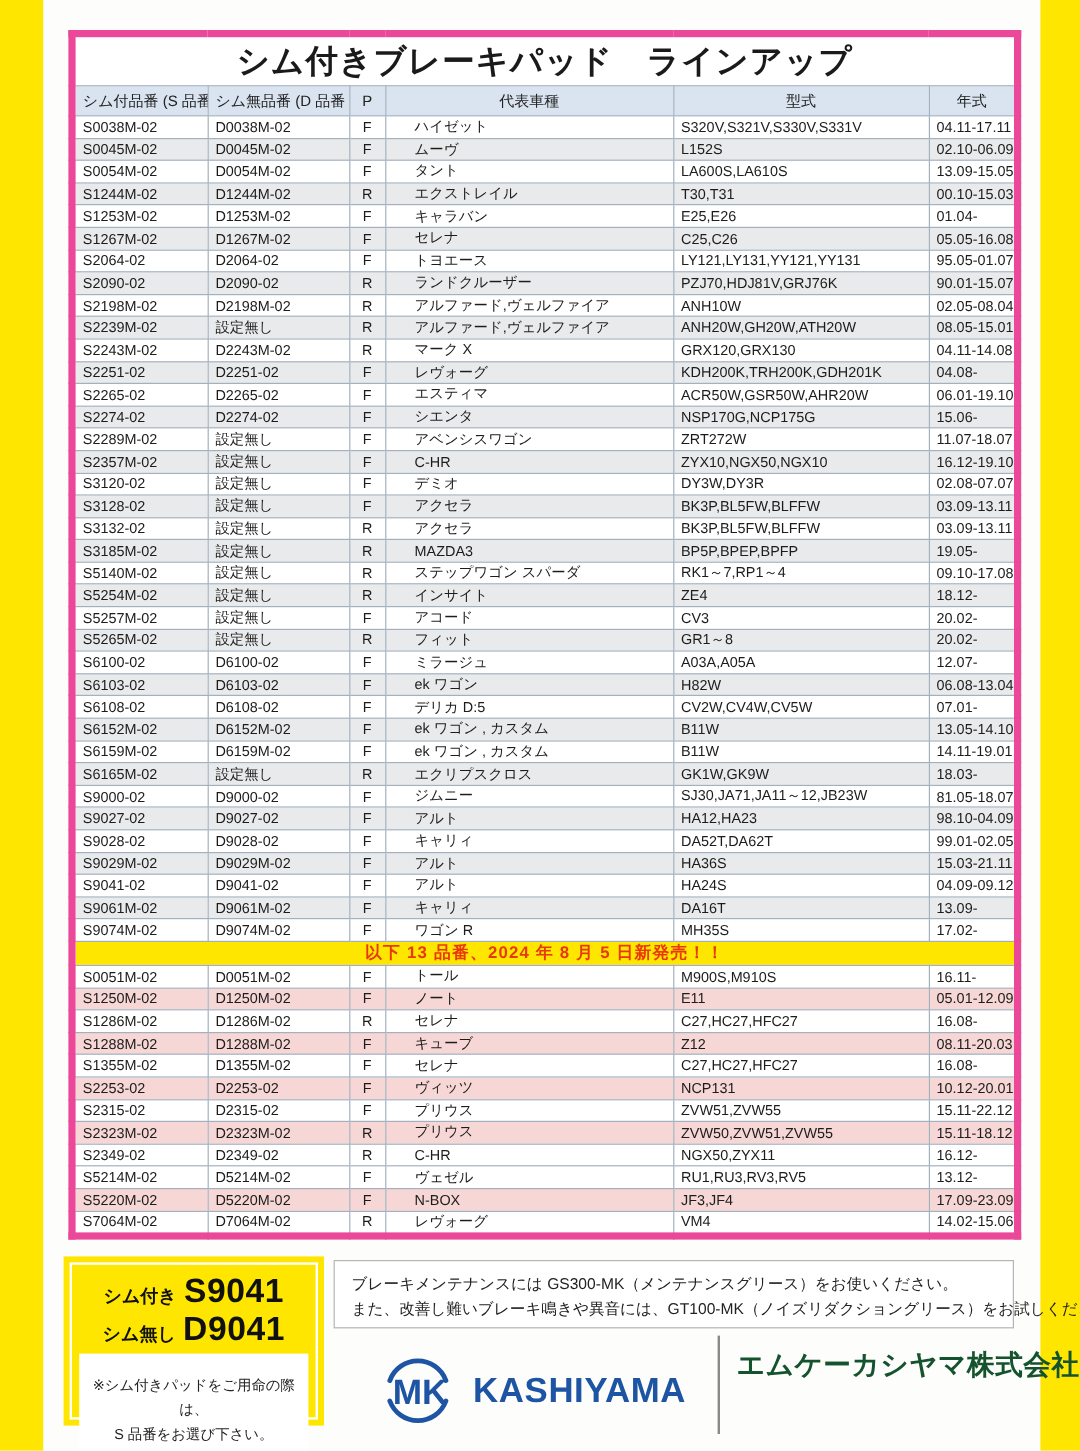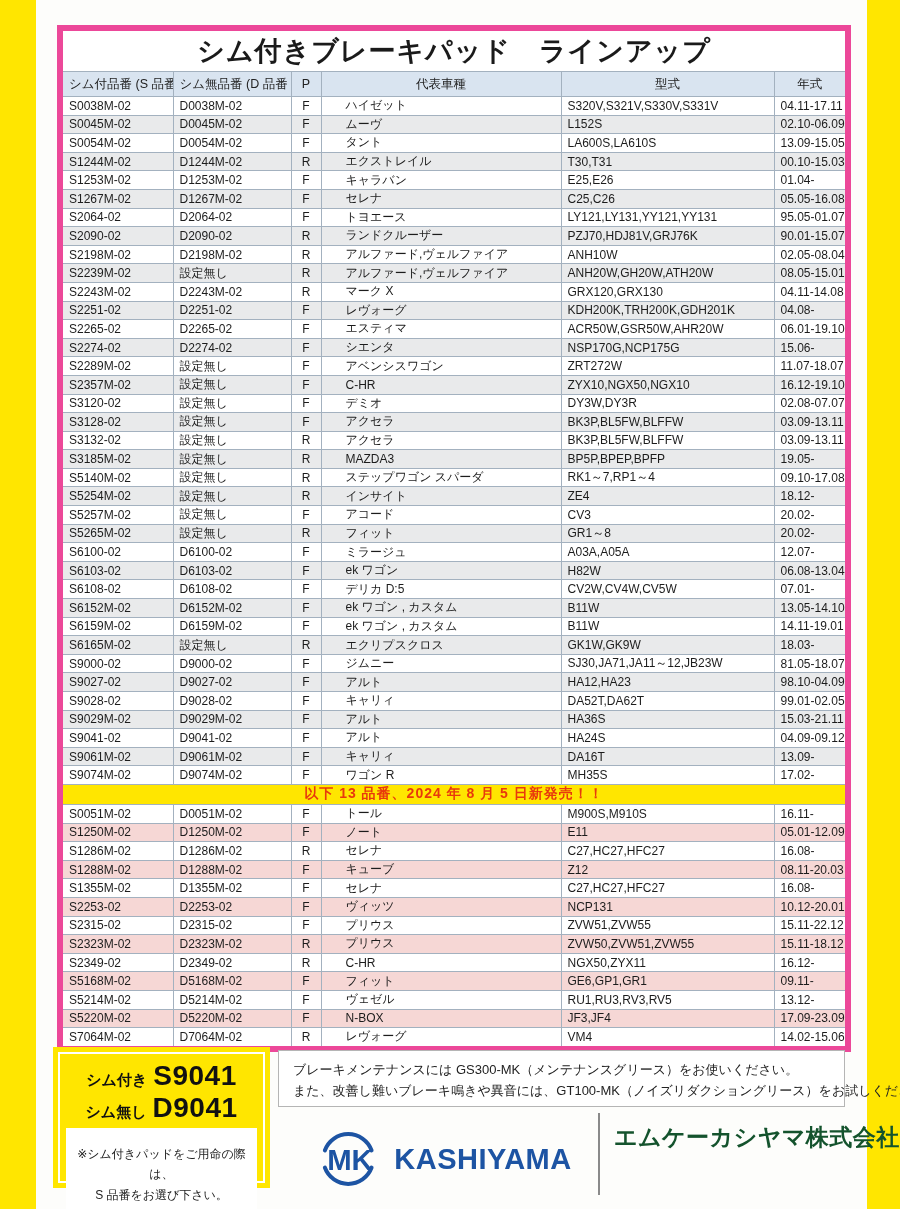--- a/index.html
+++ b/index.html
@@ -455,28 +455,20 @@
           <td class="c5">15.11-18.12</td>
         </tr>
         <tr>
           <td class="c0">S2349-02</td>
           <td class="c1">D2349-02</td>
           <td class="c2">R</td>
           <td class="c3">C-HR</td>
           <td class="c4">NGX50,ZYX11</td>
           <td class="c5">16.12-</td>
         </tr>
-        <tr class="alt-pink">
-          <td class="c0">S5168M-02</td>
-          <td class="c1">D5168M-02</td>
-          <td class="c2">F</td>
-          <td class="c3">フィット</td>
-          <td class="c4">GE6,GP1,GR1</td>
-          <td class="c5">09.11-</td>
-        </tr>
         <tr>
           <td class="c0">S5214M-02</td>
           <td class="c1">D5214M-02</td>
           <td class="c2">F</td>
           <td class="c3">ヴェゼル</td>
           <td class="c4">RU1,RU3,RV3,RV5</td>
           <td class="c5">13.12-</td>
         </tr>
         <tr class="alt-pink">
           <td class="c0">S5220M-02</td>

